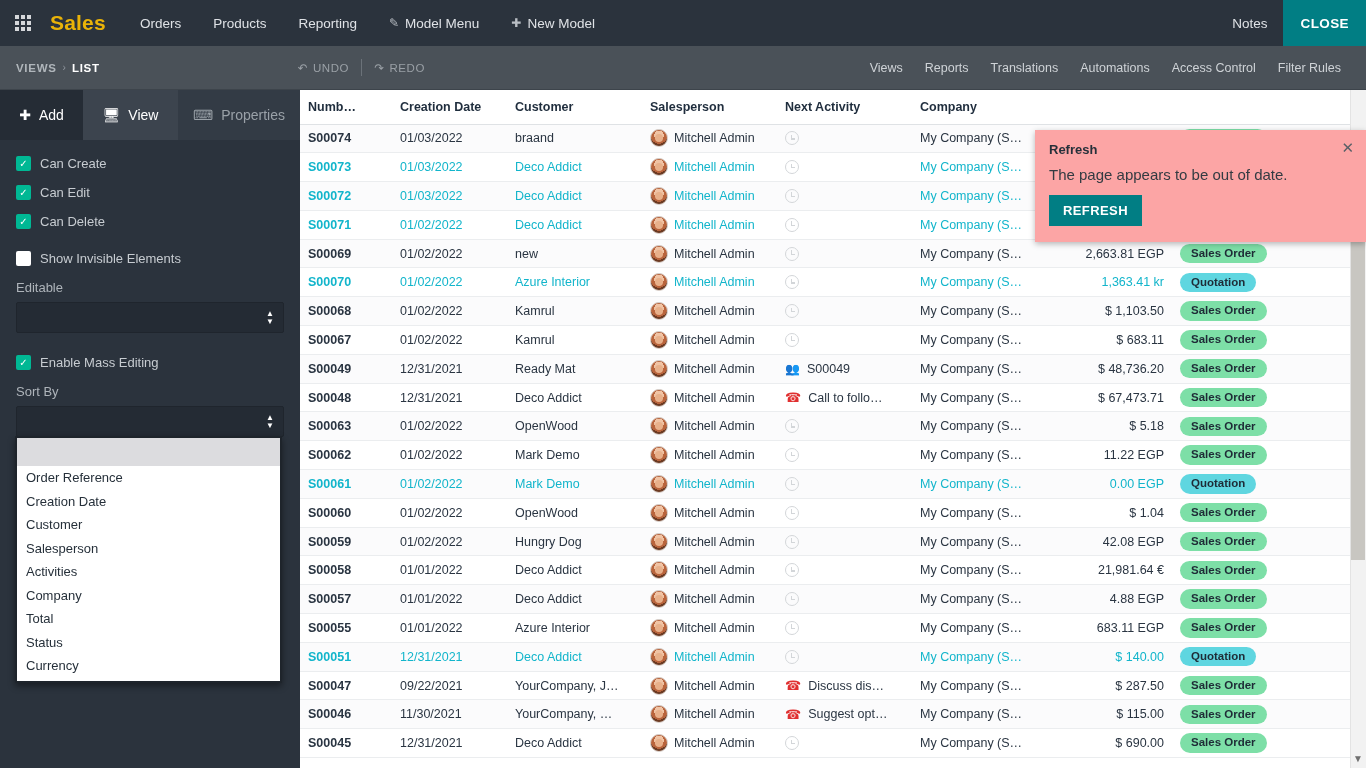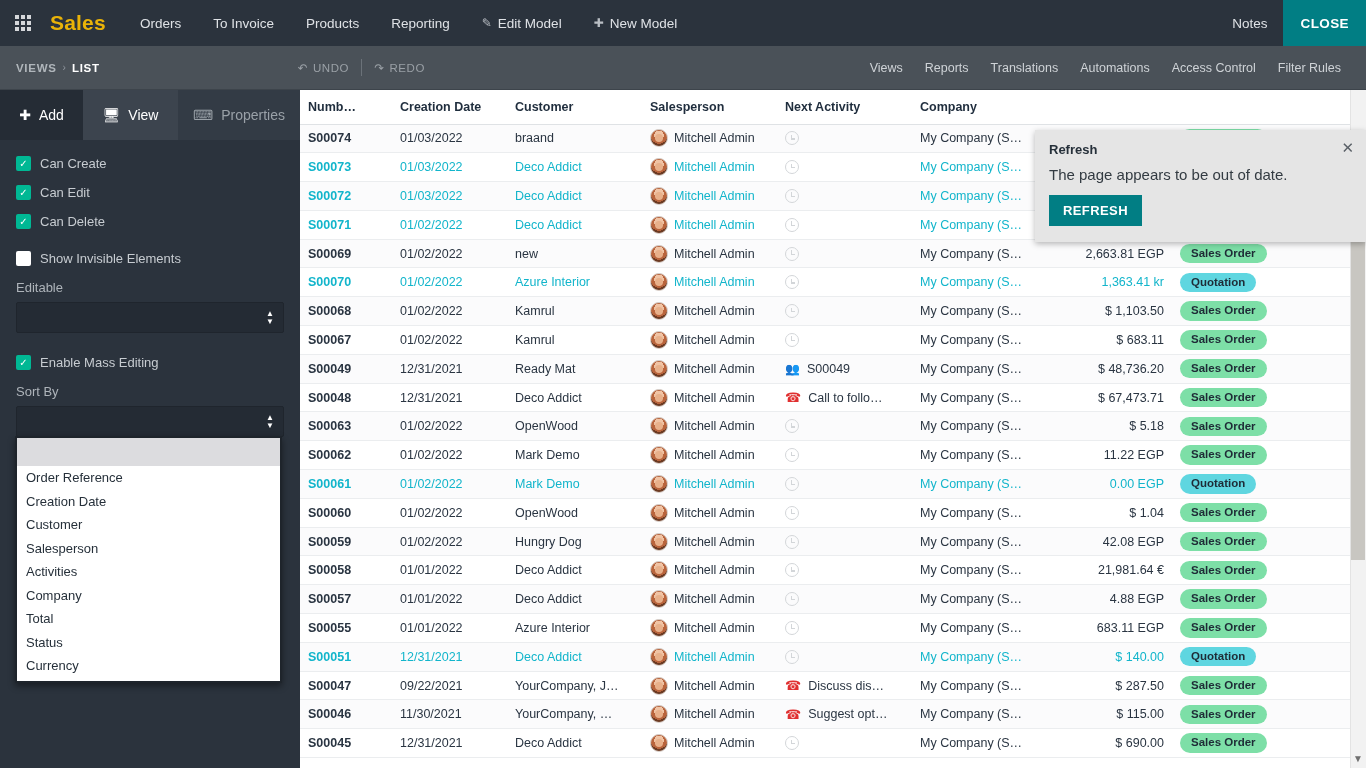--- a/index.html
+++ b/index.html
@@ -189,21 +189,21 @@
     position: absolute; right: 1px; top: 40px; width: 14px; height: 430px;
     background: #c8c6c1; border-radius: 0;
   }
   .scroll-arrow {
     position: absolute; right: 3px; bottom: 4px; color: #6f6f6f; font-size: 10px;
   }
 
   
   .notif {
     position: absolute; right: 0px; top: 40px; width: 331px;
-    background: #e5e5e5; box-shadow: 0 2px 6px rgba(0,0,0,.28);
+    background: #fca5a5; box-shadow: 0 2px 6px rgba(0,0,0,.28);
     padding: 12px 14px 16px 14px; z-index: 70;
   }
   .notif-title { font-size: 13px; font-weight: bold; color: #26303a; }
   .notif-x {
     position: absolute; right: 12px; top: 10px; color: #5a6067;
     font-size: 15px; cursor: pointer; line-height: 1;
   }
   .notif-msg { font-size: 15px; color: #333b42; margin-top: 9px; }
   .notif-btn {
     margin-top: 12px; display: inline-block; background: #017e84; color: #ffffff;
@@ -224,26 +224,25 @@
         <i></i>
         <i></i>
         <i></i>
         <i></i>
         <i></i>
         <i></i>
       </span>
   </div>
   <div class="brand">Sales</div>
   <div class="nav-item">Orders</div>
-  <div class="nav-item">To Invoice</div>
   <div class="nav-item">Products</div>
   <div class="nav-item">Reporting</div>
   <div class="nav-item with-icon">
     <span class="mini-ico">✎</span>
-    <span>Edit Model</span>
+    <span>Model Menu</span>
   </div>
   <div class="nav-item with-icon">
     <span class="mini-ico">✚</span>
     <span>New Model</span>
   </div>
   <div class="nav-spacer"></div>
   <div class="nav-item">Notes</div>
   <div class="close-btn">CLOSE</div>
 </div>
 

